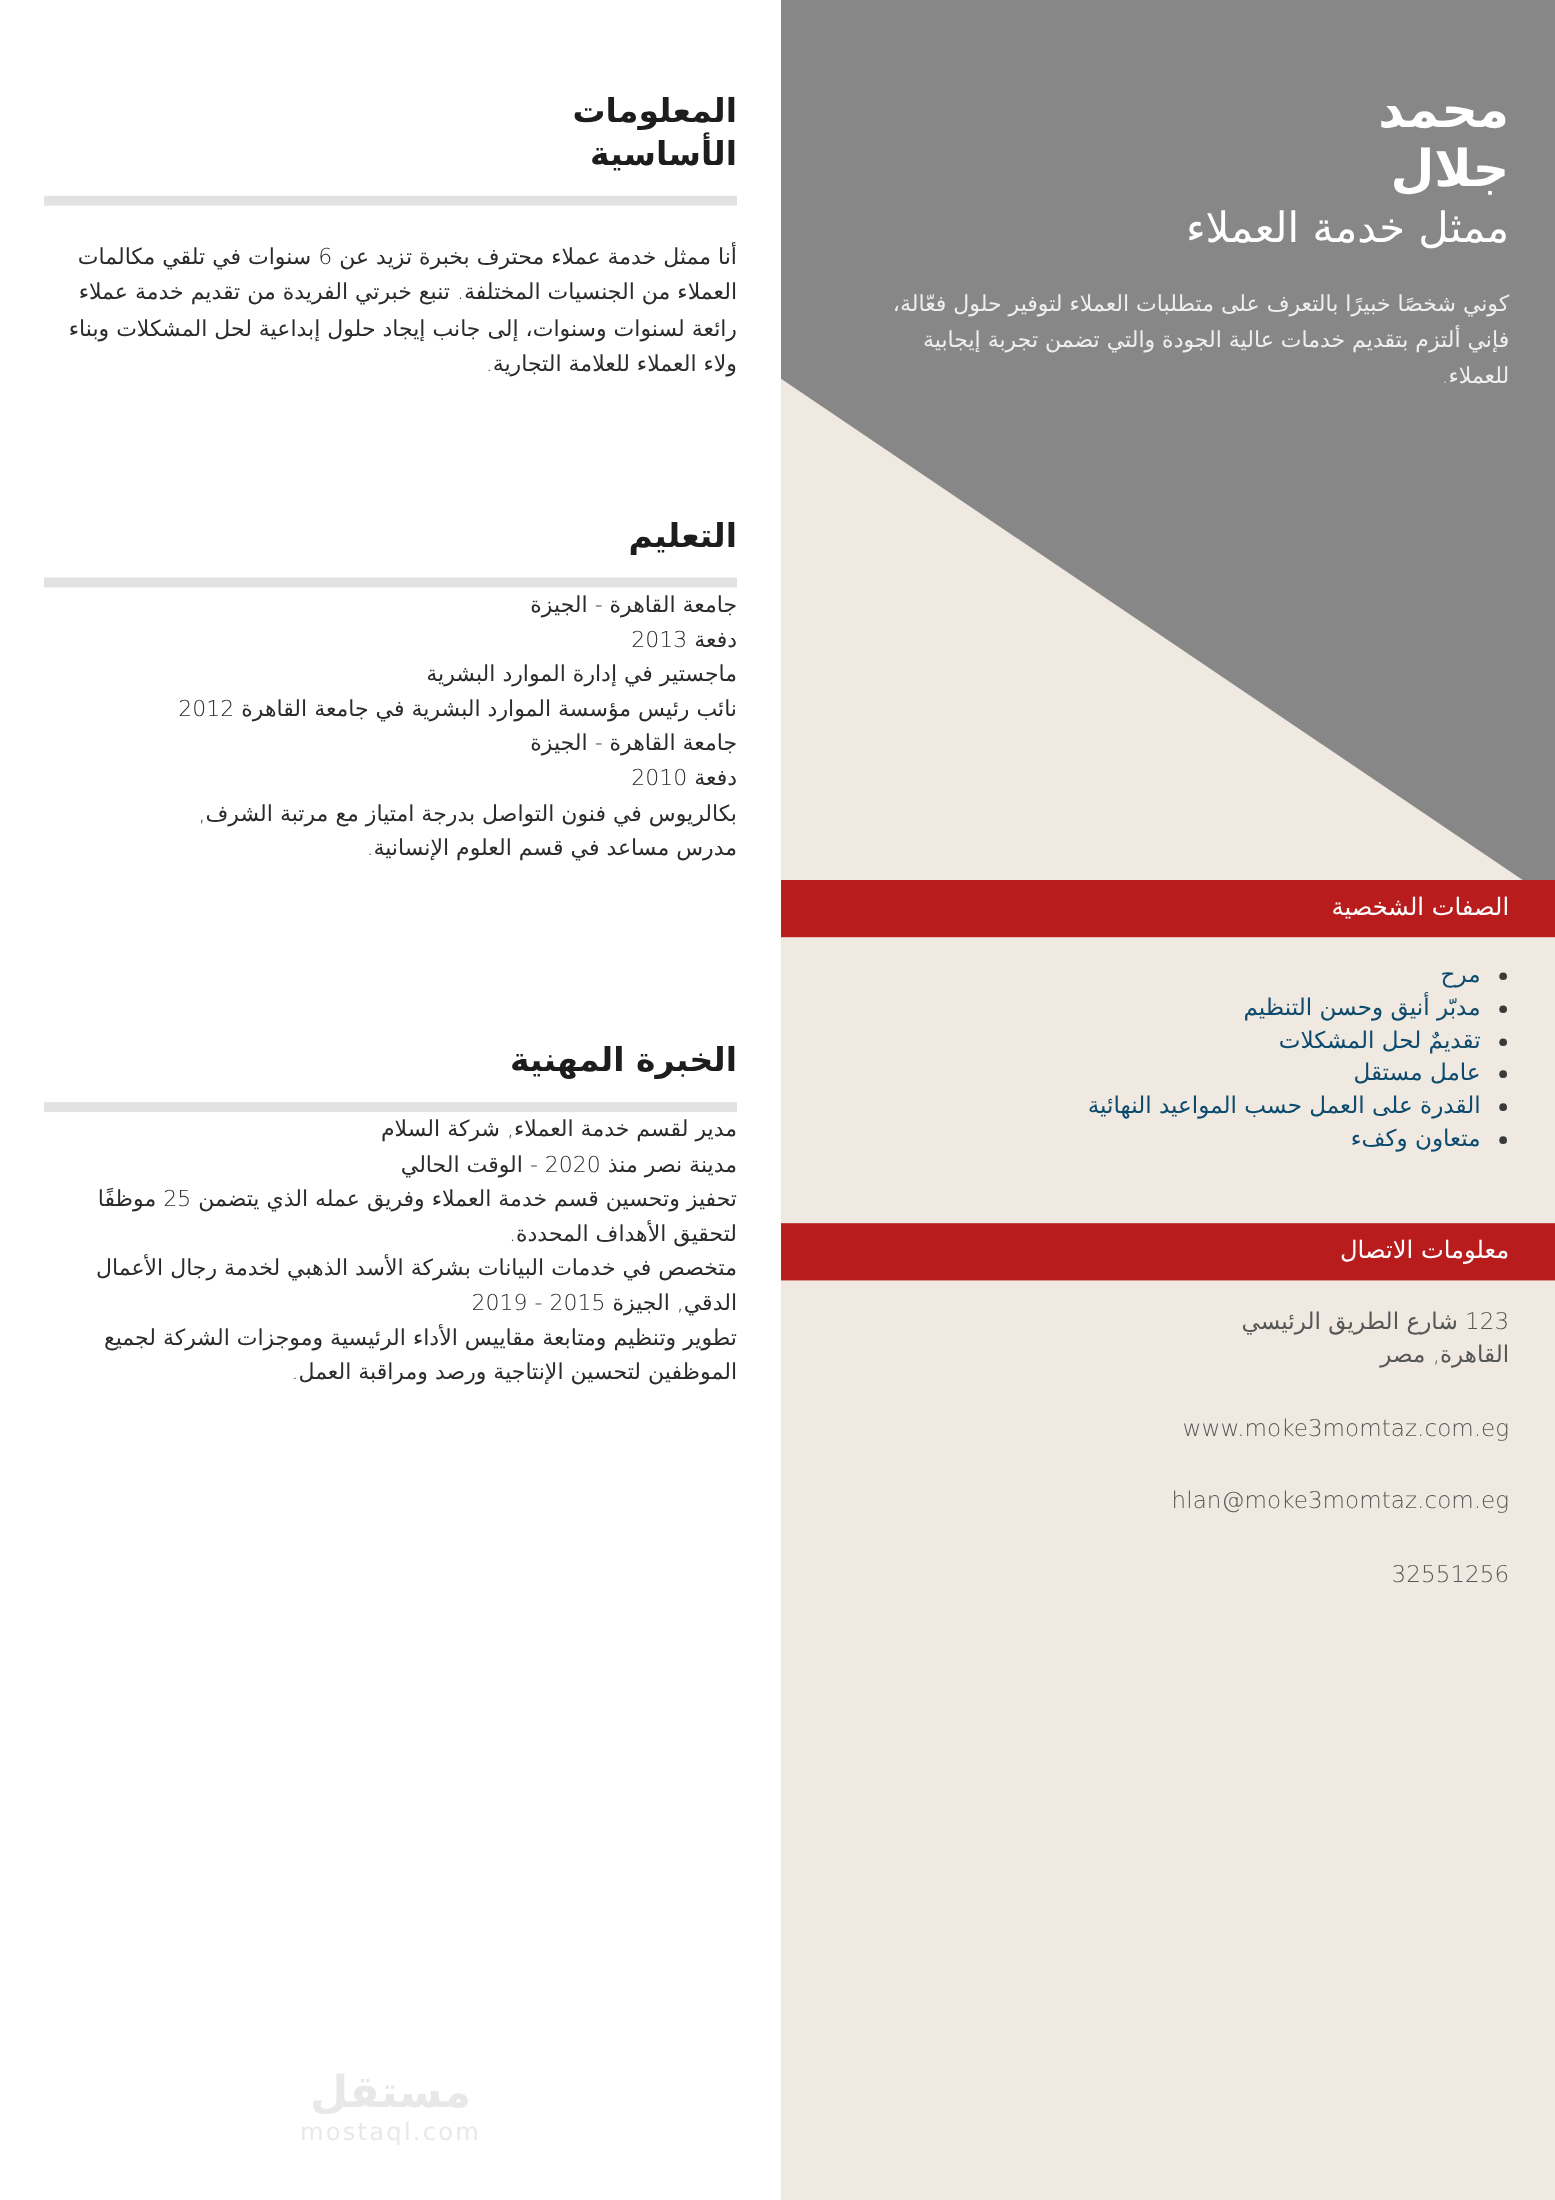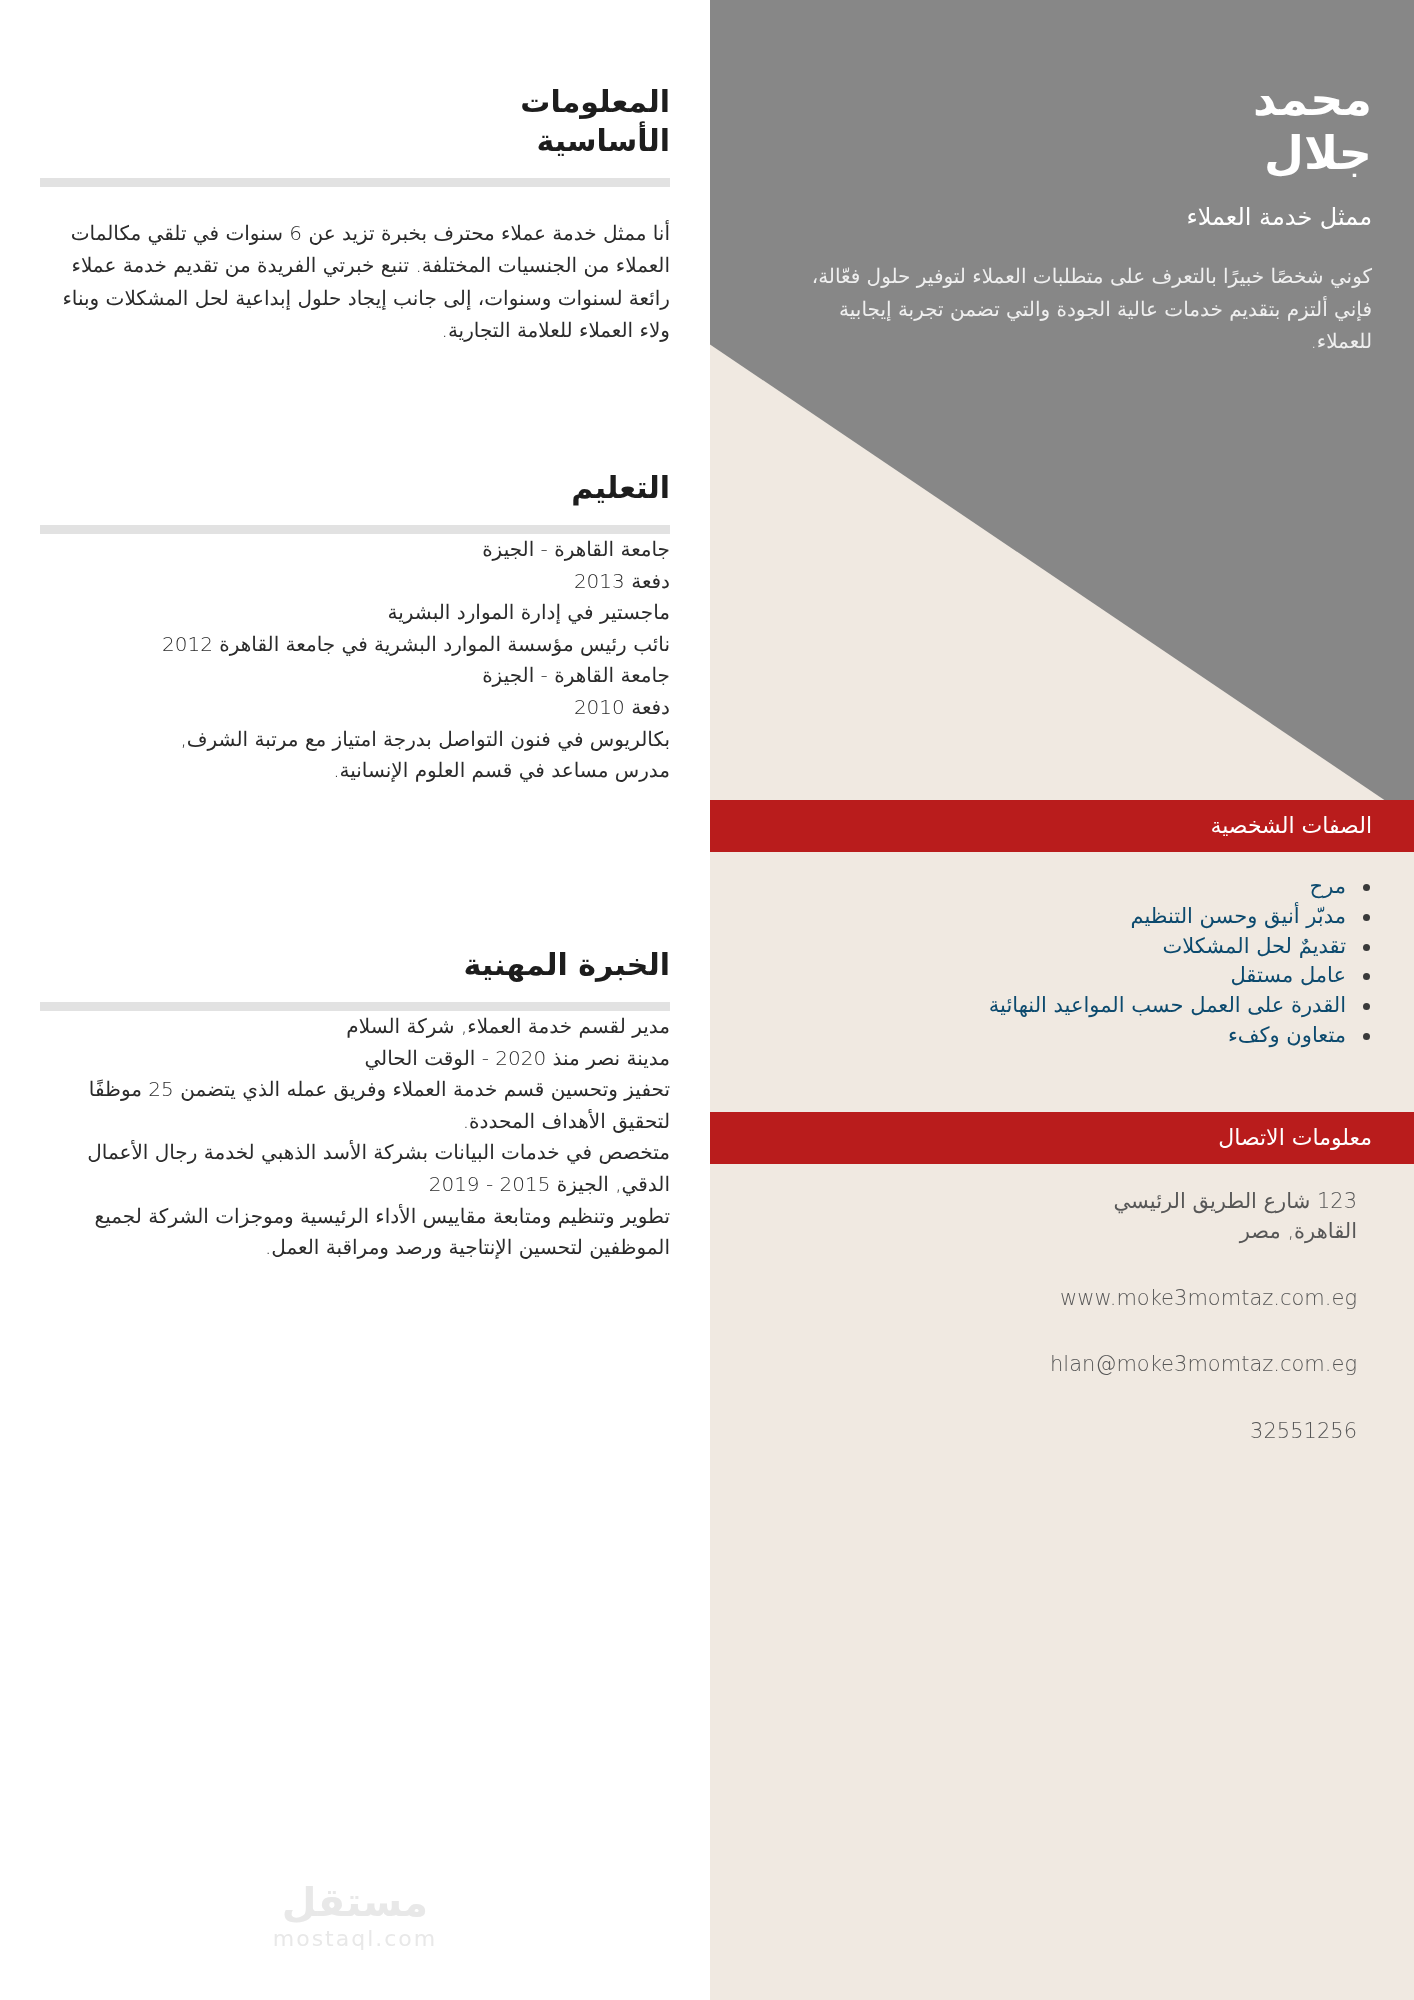--- a/index.html
+++ b/index.html
@@ -54,24 +54,23 @@
   .name-line {
     color: #ffffff;
     font-size: 46px;
     font-weight: bold;
     line-height: 1.18;
     letter-spacing: 0.5px;
   }
 
   .job-title {
     color: #ffffff;
-    font-size: 24px;
+    font-size: 38px;
     font-weight: normal;
     line-height: 1.4;
-    margin-top: 20px;
     letter-spacing: 0.3px;
   }
 
   .header-summary {
     color: #efefef;
     font-size: 20px;
     font-weight: 300;
     line-height: 1.62;
     margin-top: 26px;
   }
@@ -122,21 +121,21 @@
     width: 7px;
     height: 7px;
     background: #3a3a3a;
     border-radius: 50%;
   }
 
   
   #contact-block {
     position: absolute;
     top: 1186px;
-    right: 15px;
+    right: 0;
     width: 704px;
     padding-right: 42px;
     padding-left: 60px;
     text-align: right;
     direction: rtl;
   }
   .contact-address {
     color: #575757;
     font-size: 21px;
     font-weight: 300;

